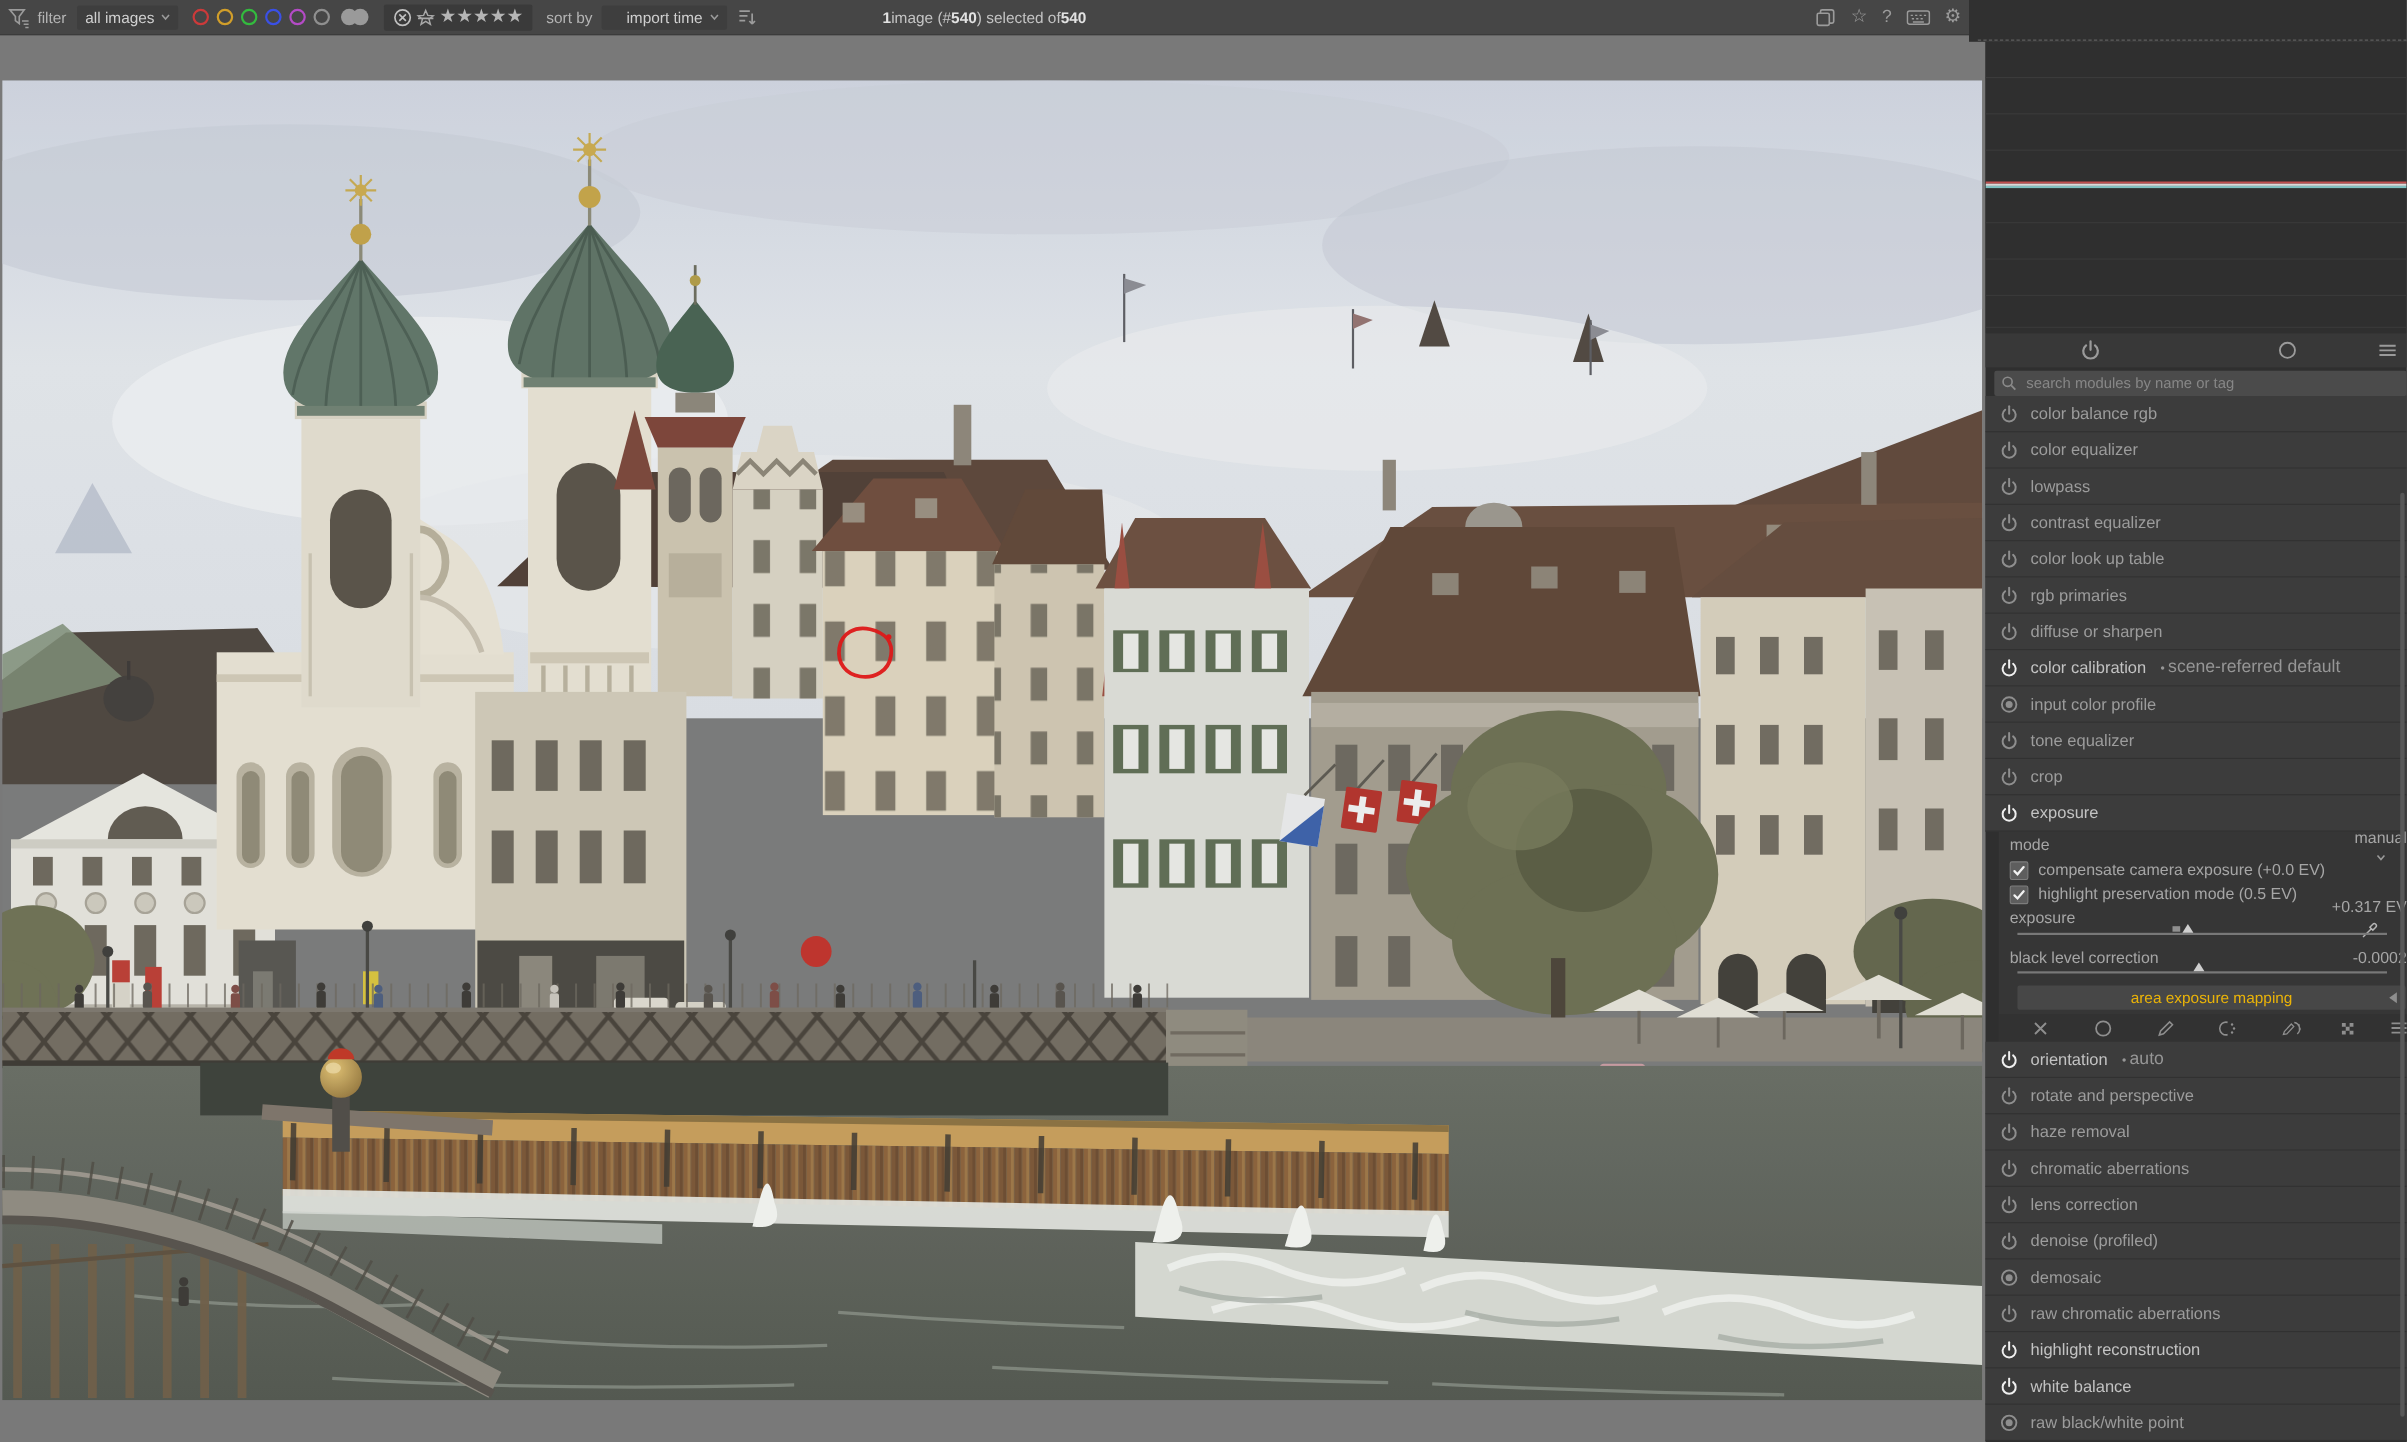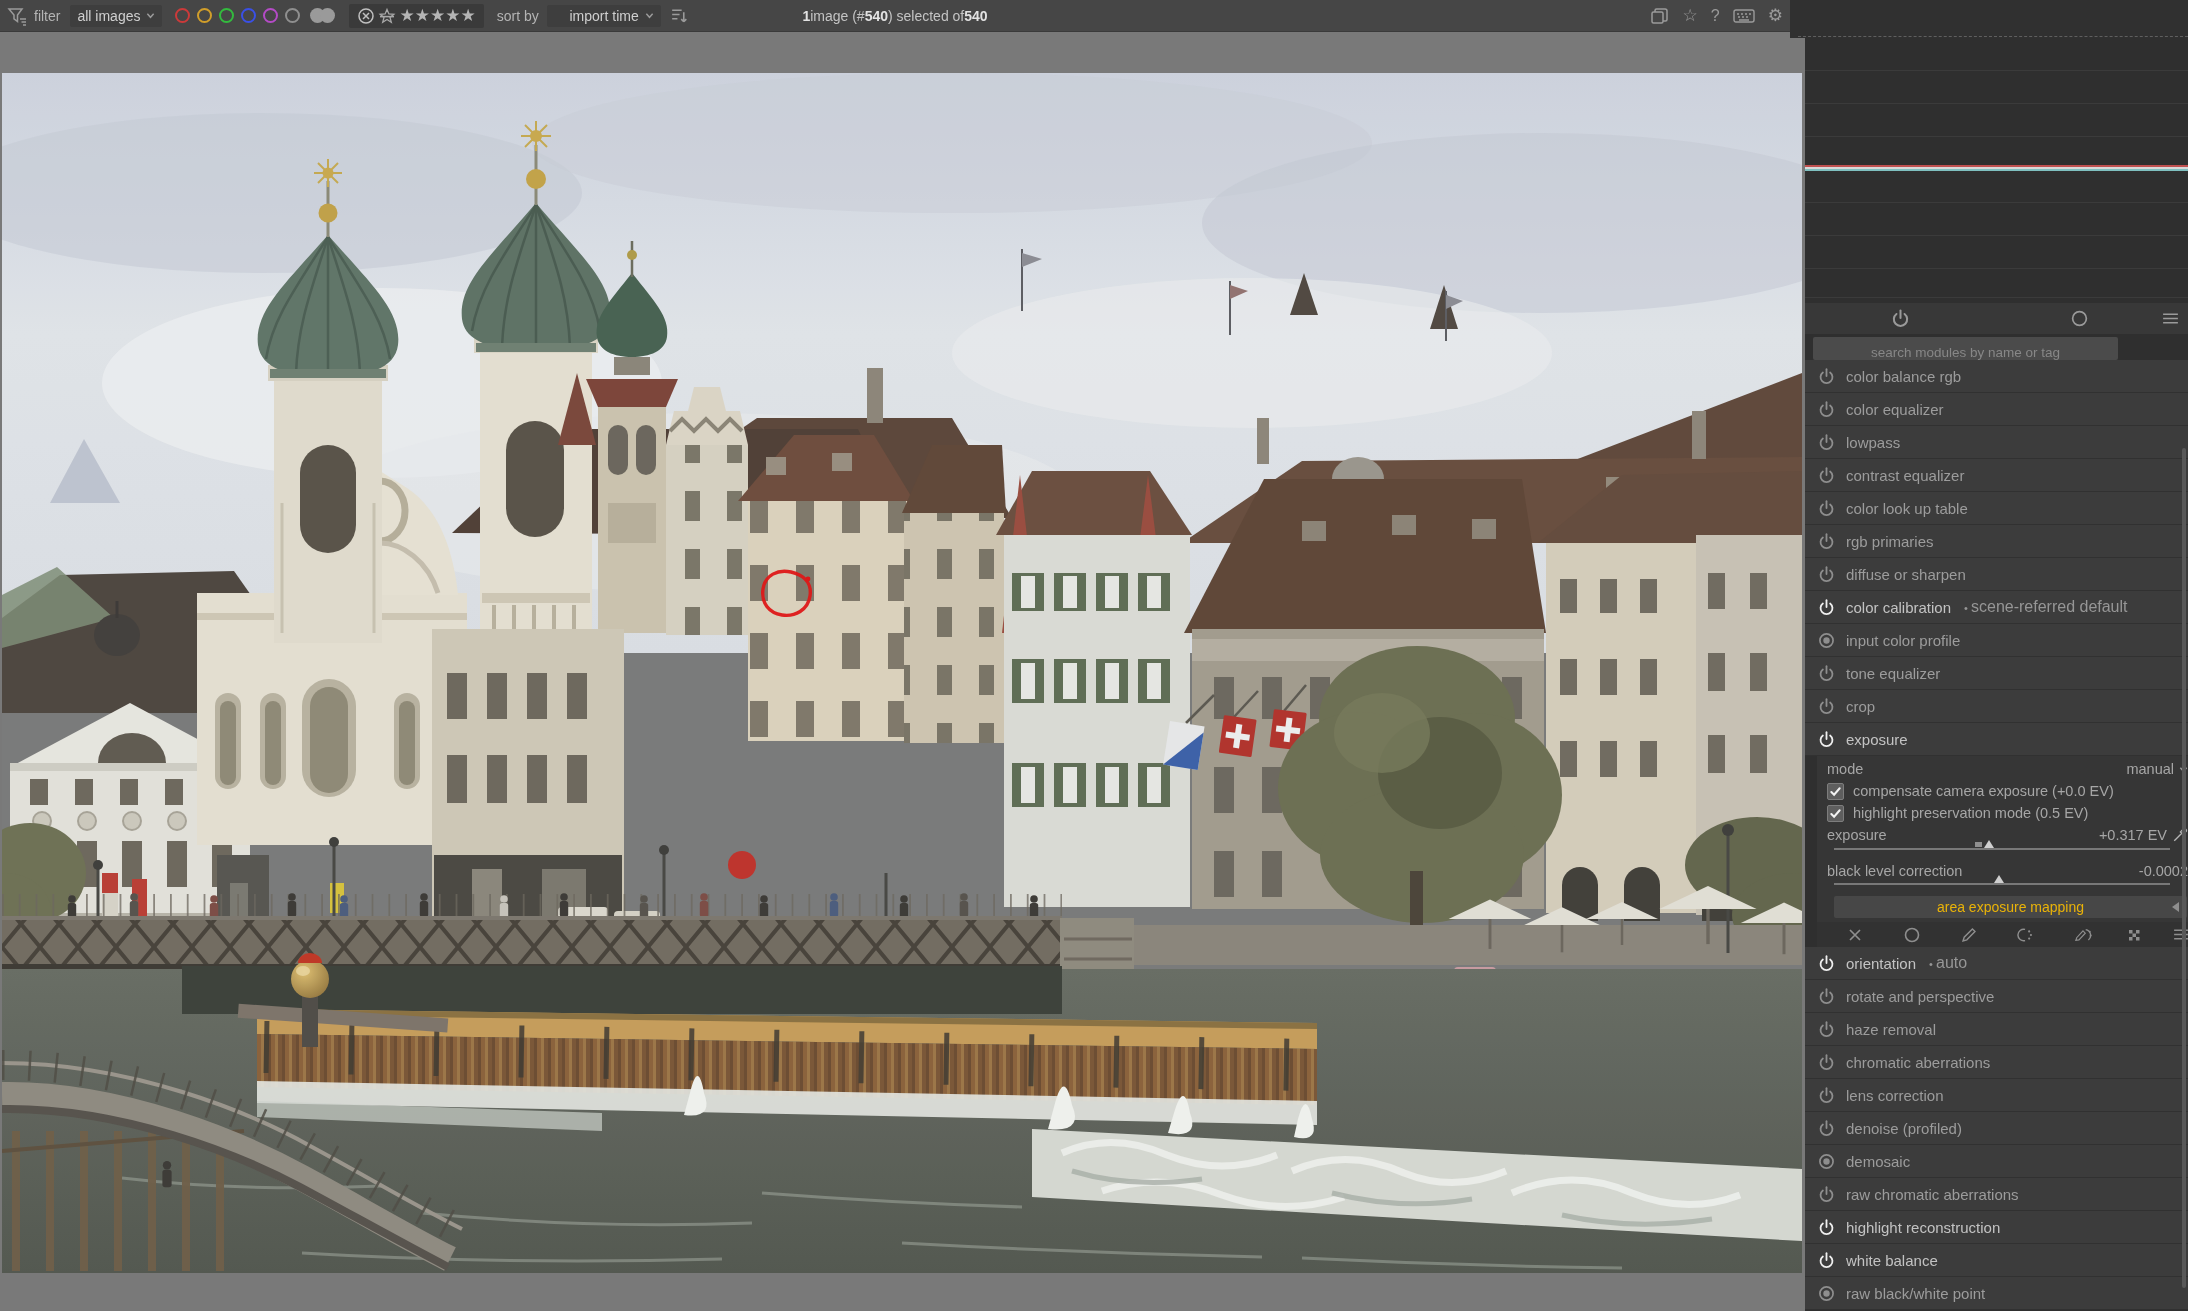--- a/index.html
+++ b/index.html
@@ -28,37 +28,37 @@
   
   #tr-corner{left:1790px;top:0;width:398px;height:38px;background:#303030;}
   #tr-dash{left:1798px;top:36px;width:390px;height:0;border-top:1px dashed #5f5f5f;}
   
   #panel{left:1805px;top:38px;width:383px;height:1273px;background:#2f2f2f;}
   #scope{position:absolute;left:0;top:0;width:383px;height:265px;background:#2f2f2f;overflow:hidden;}
   .gline{position:absolute;left:0;width:383px;height:1px;background:#3b3b3b;}
   .wave{position:absolute;left:0;width:383px;}
   #grouprow{position:absolute;left:0;top:265px;width:383px;height:31px;background:#383838;
             display:flex;align-items:center;}
-  #searchrow{position:absolute;left:8px;top:299px;width:305px;height:23px;background:#4b4b4b;
-             border-radius:2px;display:flex;align-items:center;gap:8px;padding:0 6px;box-sizing:border-box;flex-direction:column;}
+  #searchrow{position:absolute;left:8px;top:299px;width:375px;height:23px;background:#4b4b4b;
+             border-radius:2px;display:flex;align-items:center;gap:8px;padding:0 6px;box-sizing:border-box;}
   #searchrow span{color:#878787;font-size:13.5px;}
   .modlist{position:absolute;left:0;width:383px;}
   .mod-row{height:32px;border-bottom:1px solid #313131;background:#3c3c3c;display:flex;
            align-items:center;padding-left:13px;gap:11px;cursor:default;}
   .mod-row .mlabel{color:#9c9c9c;font-size:15px;}
   .mod-row.on .mlabel{color:#c3c3c3;}
   .mod-row .msuffix{color:#969696;font-size:16px;margin-left:2px;}
   .mod-row .msuffix::before{content:"• ";font-size:11px;}
   .micon{width:17px;height:17px;flex:0 0 auto;}
   
   #expblock{position:absolute;left:12px;top:718px;width:383px;height:191px;background:#363636;
             color:#a6a6a6;font-size:14.5px;}
   .erow{position:absolute;left:0;width:383px;height:22px;display:flex;align-items:center;}
   .erow .l{margin-left:10px;}
-  .erow .r{margin-left:auto;margin-right:12px;display:flex;align-items:center;gap:5px;}
+  .erow .r{margin-left:auto;margin-right:12px;display:flex;align-items:center;gap:5px;flex-direction:column;}
   .cb{width:15px;height:15px;background:#5e5e5e;border:1px solid #7d7d7d;border-radius:2px;
       margin-left:10px;margin-right:9px;flex:0 0 auto;position:relative;}
   .track{position:absolute;left:17px;width:336px;height:2px;background:#787878;}
   .handle{position:absolute;top:-8px;width:0;height:0;border-left:5px solid transparent;
           border-right:5px solid transparent;border-bottom:8px solid #cfcfcf;}
   .hmark{position:absolute;top:-6px;width:7px;height:5px;background:#8f8f8f;}
   #expbtn{position:absolute;left:17px;top:140px;width:353px;height:22px;background:#474747;
           border-radius:2px;display:flex;align-items:center;justify-content:center;color:#eab308;}
   #blendrow{position:absolute;left:0;top:166px;width:383px;height:25px;background:#323232;
             display:flex;align-items:center;}

